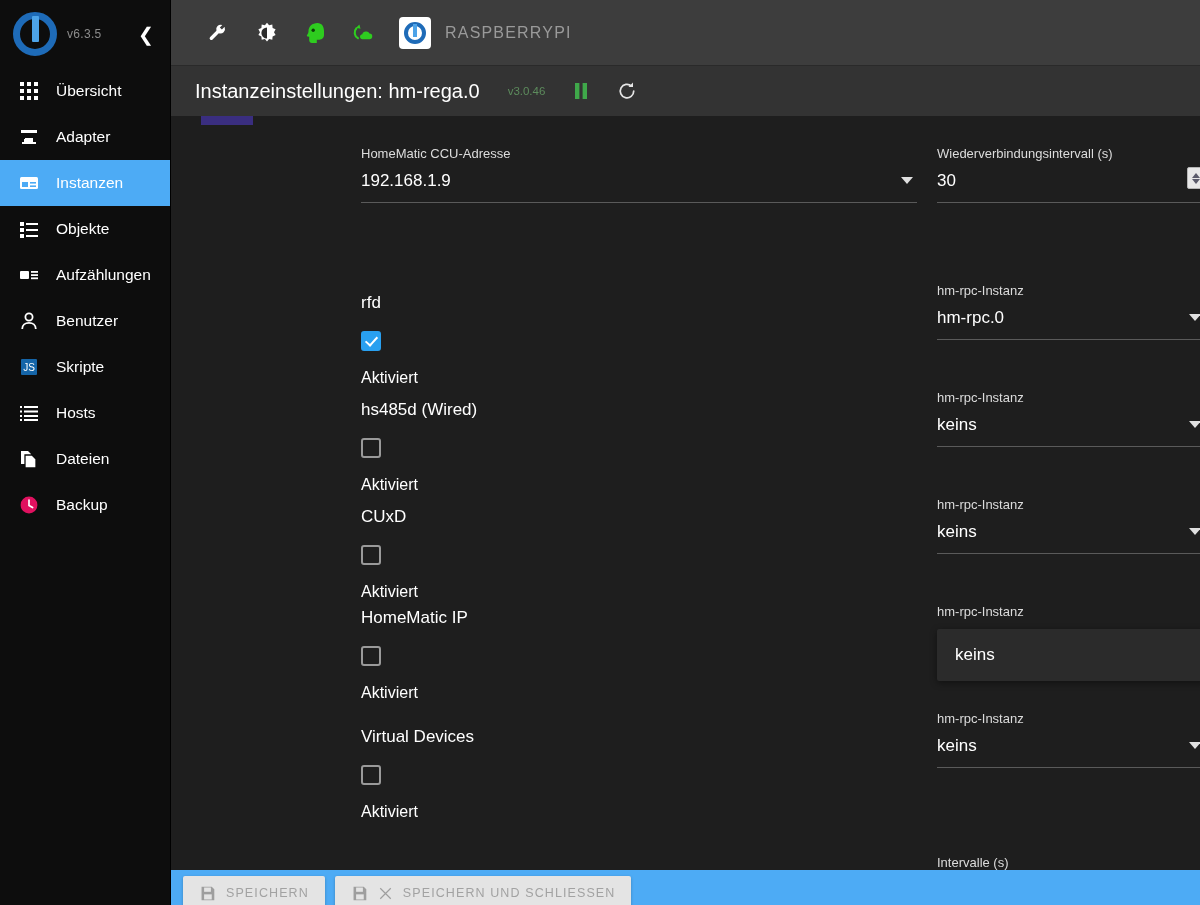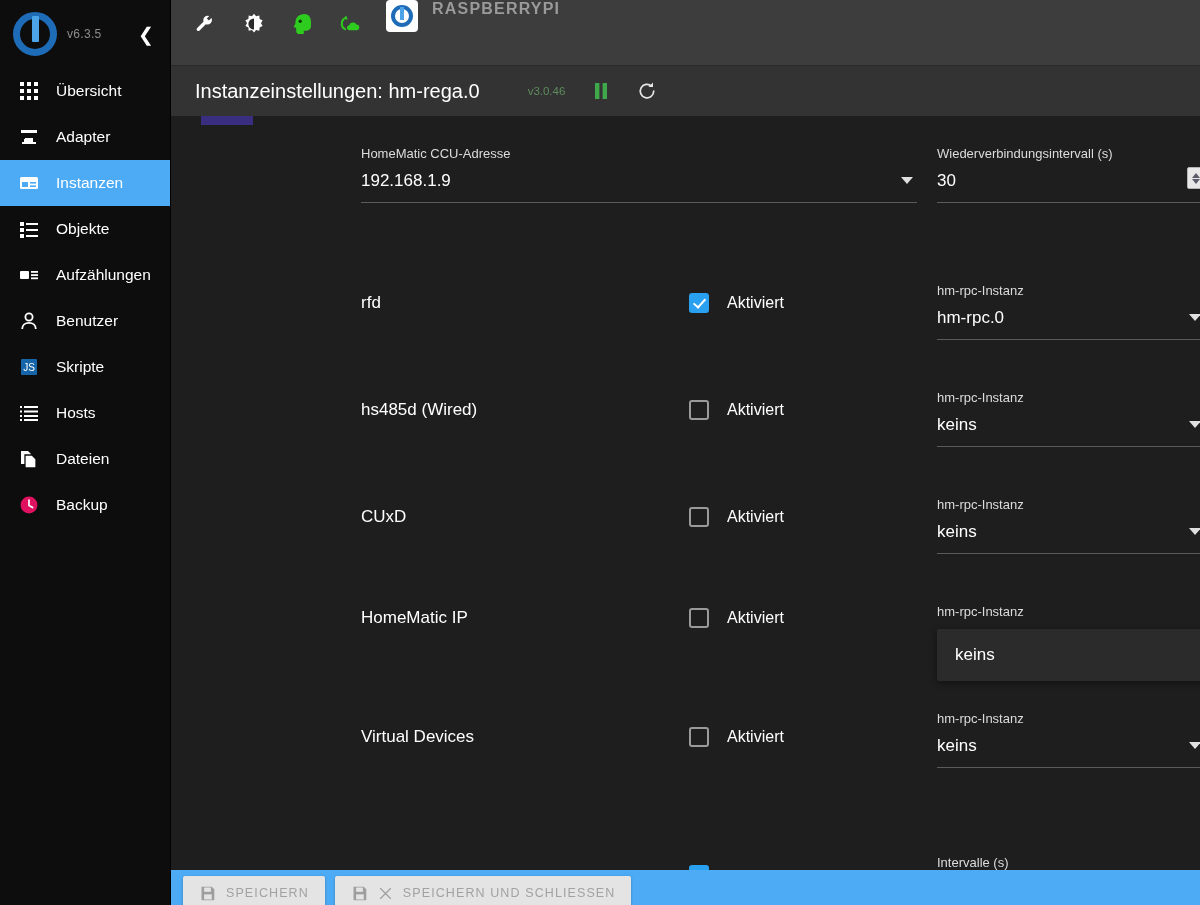--- a/index.html
+++ b/index.html
@@ -47,24 +47,23 @@
   .sb-item.active { background: #4dabf5; }
   .sb-ico { width: 22px; height: 22px; flex: 0 0 22px; display: flex;
             align-items: center; justify-content: center; }
   .sb-ico svg { display: block; }
 
   
   .right { flex: 1 1 auto; height: 905px; display: flex; flex-direction: column;
            background: #1e1e1e; position: relative; }
 
   .topbar {
-    height: 66px; background: #3d3d3d; display: flex; align-items: flex-start;
-    padding: 0 0 0 11px; gap: 0; flex: 0 0 66px;
+    height: 66px; background: #3d3d3d; display: flex; align-items: center;
+    padding: 0 0 0 24px; gap: 0; flex: 0 0 66px;
     border-bottom: 1px solid #2a2a2a;
-    font-weight: bold;
   }
   .tb-btn {
     width: 48px; height: 48px; display: flex; align-items: center;
     justify-content: center; cursor: pointer;
   }
   .tb-logo {
     width: 32px; height: 32px; background: #fff; border-radius: 4px;
     position: relative; margin-left: 12px; flex: 0 0 32px; cursor: pointer;
   }
   .tb-logo .ring2 {
@@ -76,21 +75,21 @@
     background: #4da3e8;
   }
   .host-name { color: #9a9a9a; font-size: 16px; letter-spacing: 1.2px;
                margin-left: 14px; }
 
   .titlebar {
     height: 50px; background: #333333; display: flex; align-items: center;
     padding: 0 0 0 24px; gap: 28px; flex: 0 0 50px;
   }
   .title-txt { color: #ffffff; font-size: 20px; }
-  .title-ver { color: #5d8c5d; font-size: 11.5px; margin-left: 20px; }
+  .title-ver { color: #5d8c5d; font-size: 11.5px; }
   .t-icon { cursor: pointer; display: flex; align-items: center; }
 
   .tabstrip { height: 12px; background: #1e1e1e; position: relative;
               flex: 0 0 12px; overflow: hidden; }
   .tab-underline {
     position: absolute; left: 30px; top: 0px; width: 52px; height: 9px;
     background: #3f3192; opacity: .85;
   }
 
   
@@ -126,21 +125,21 @@
   }
   .spinner .up { border-bottom: 5px solid #5b5b6b; margin-bottom: 1px; }
   .spinner .dn { border-top: 5px solid #5b5b6b; }
 
   
   .select-open {
     background: #2b2b2b; border-radius: 2px; padding: 16px 0 16px 18px;
     box-shadow: 0 2px 7px rgba(0,0,0,.45);
   }
 
-  .chk-wrap { display: flex; align-items: center; gap: 18px; }
+  .chk-wrap { display: flex; gap: 18px; flex-direction: column; }
   .chk {
     width: 20px; height: 20px; border-radius: 3px;
     border: 2px solid #9a9a9a; background: transparent; flex: 0 0 20px;
     cursor: pointer; position: relative;
   }
   .chk.on { background: #29a0f0; border-color: #29a0f0; }
   .chk.on:after {
     content: ""; position: absolute; left: 5px; top: 1px;
     width: 5px; height: 10px; border: solid #fff;
     border-width: 0 2px 2px 0; transform: rotate(42deg);

